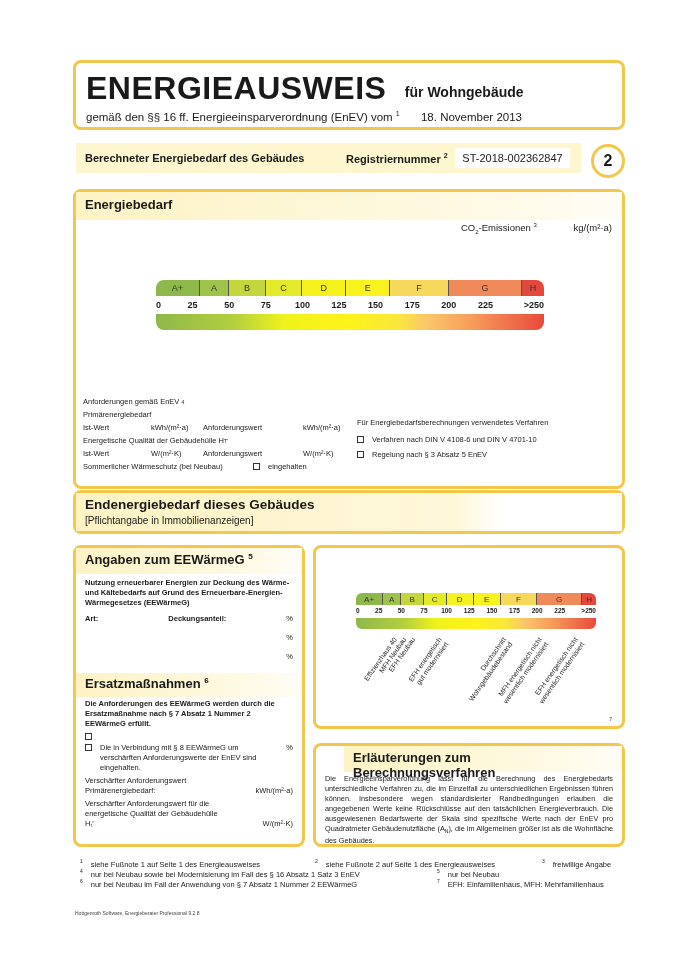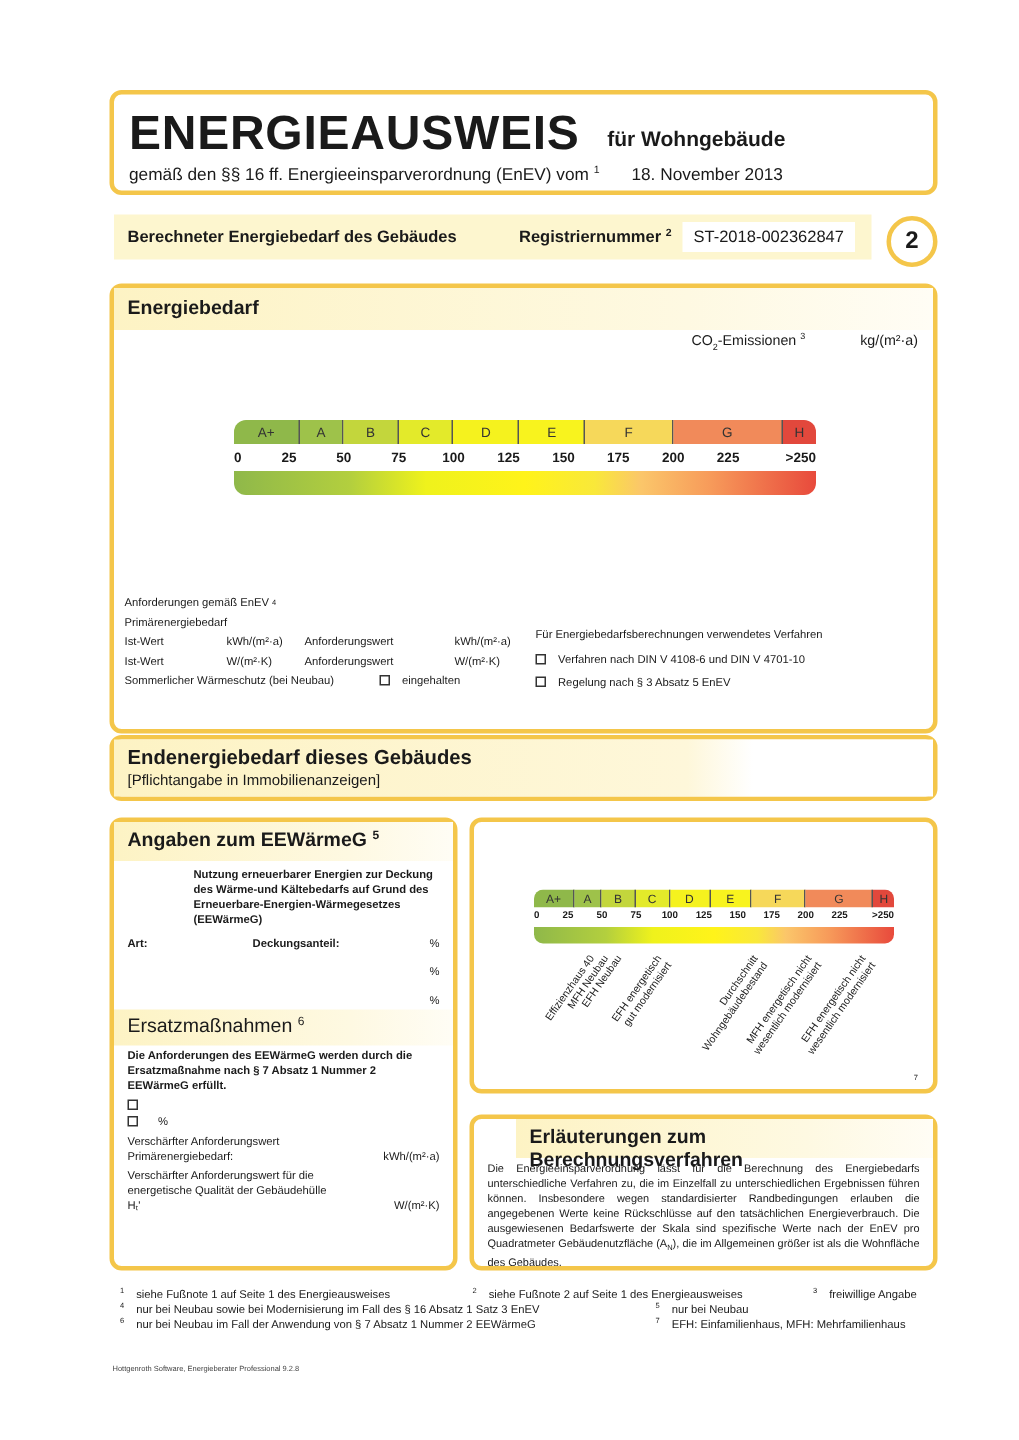--- a/index.html
+++ b/index.html
@@ -54,24 +54,24 @@
   #end-box { left: 73px; top: 490px; width: 552px; height: 44px; }
   #end-box .inner { padding: 4px 9px; height: 100%; background: linear-gradient(to right, #fdf3c4 0%, #fef7da 70%, #fff 78%); }
   .end-title { font-size: 13.5px; font-weight: bold; }
   .end-sub { font-size: 10px; margin-top: 3px; }
 
   
   #ee-box { left: 73px; top: 545px; width: 232px; height: 302px; }
   .ee-head { height: 26px; padding: 4px 9px; font-size: 13px; font-weight: bold; }
   .ee-head sup { font-size: 8px; }
   .ee-body { padding: 4px 9px; font-size: 7.5px; }
-  .ee-bold { font-weight: bold; line-height: 10px; margin-left: 44px; }
+  .ee-bold { font-weight: bold; line-height: 10px; }
   .ee-row { display: flex; justify-content: space-between; margin-top: 6px; font-weight: bold; }
   .ee-pct { text-align: right; margin-top: 10px; }
-  .ersatz-head { position: absolute; top: 125px; left: 0; right: 0; height: 24px; padding: 3px 9px; font-size: 13px; font-weight: normal; }
+  .ersatz-head { position: absolute; top: 125px; left: 0; right: 0; height: 24px; padding: 3px 9px; font-size: 13px; font-weight: bold; }
   .ersatz-head sup { font-size: 8px; }
   .ersatz-body { position: absolute; top: 151px; left: 9px; right: 9px; font-size: 7.5px; line-height: 10px; }
   .ersatz-body .b { font-weight: bold; }
   .ersatz-item { display: flex; margin-top: 3px; }
   .ersatz-item .txt { flex: 1; }
   .ersatz-item .pct { width: 12px; text-align: right; }
   .ersatz-val { display: flex; justify-content: space-between; align-items: flex-end; margin-top: 3px; }
 
   
   #verg-box { left: 313px; top: 545px; width: 312px; height: 184px; }
@@ -156,20 +156,25 @@
 
 <div class="req-left">
   <div class="row u"><span>Anforderungen gemäß EnEV</span>&nbsp;<sup style="font-size:5px">4</sup></div>
   <div class="row u">Primärenergiebedarf</div>
   <div class="row">
     <span style="width:68px">Ist-Wert</span>
     <span style="width:52px">kWh/(m²·a)</span>
     <span style="width:100px">Anforderungswert</span>
     <span>kWh/(m²·a)</span>
   </div>
+  <div class="row u">
+      <span>Energetische Qualität der Gebäudehülle H</span>
+      <sub style="font-size:5px">T</sub>
+      <sup>'</sup>
+    </div>
   <div class="row">
     <span style="width:68px">Ist-Wert</span>
     <span style="width:52px">W/(m²·K)</span>
     <span style="width:100px">Anforderungswert</span>
     <span>W/(m²·K)</span>
   </div>
   <div class="row">
     <span class="u" style="width:170px">Sommerlicher Wärmeschutz (bei Neubau)</span>
     <span class="cb"></span>
     <span>eingehalten</span>
@@ -209,20 +214,21 @@
   </div>
   <div class="ersatz-head hdr-grad"><span>Ersatzmaßnahmen</span> <sup>6</sup></div>
   <div class="ersatz-body">
     <div class="b">Die Anforderungen des EEWärmeG werden durch die Ersatzmaßnahme nach § 7 Absatz 1 Nummer 2 EEWärmeG erfüllt.</div>
     <div class="ersatz-item">
         <span class="cb" style="margin-top:1px"></span>
         <span class="pct"></span>
       </div>
     <div class="ersatz-item">
         <span class="cb" style="margin-top:1px"></span>
+        <span class="txt">Die in Verbindung mit § 8 EEWärmeG um verschärften Anforderungswerte der EnEV sind eingehalten.</span>
         <span class="pct">%</span>
       </div>
     <div class="ersatz-val">
         <span style="width:140px">Verschärfter Anforderungswert Primärenergiebedarf:</span>
         <span>kWh/(m²·a)</span>
       </div>
     <div class="ersatz-val">
         <span style="width:140px">Verschärfter Anforderungswert für die energetische Qualität der Gebäudehülle Hₜ'</span>
         <span>W/(m²·K)</span>
       </div>

